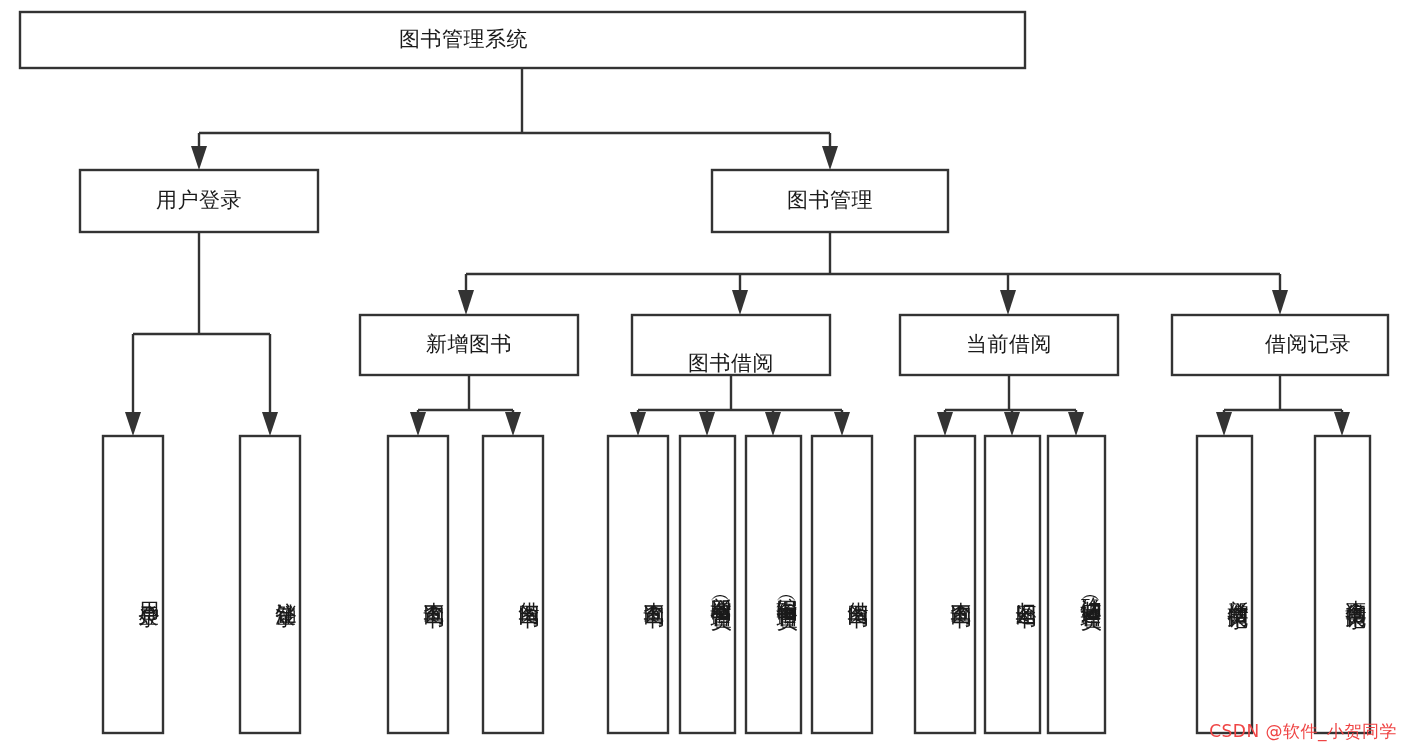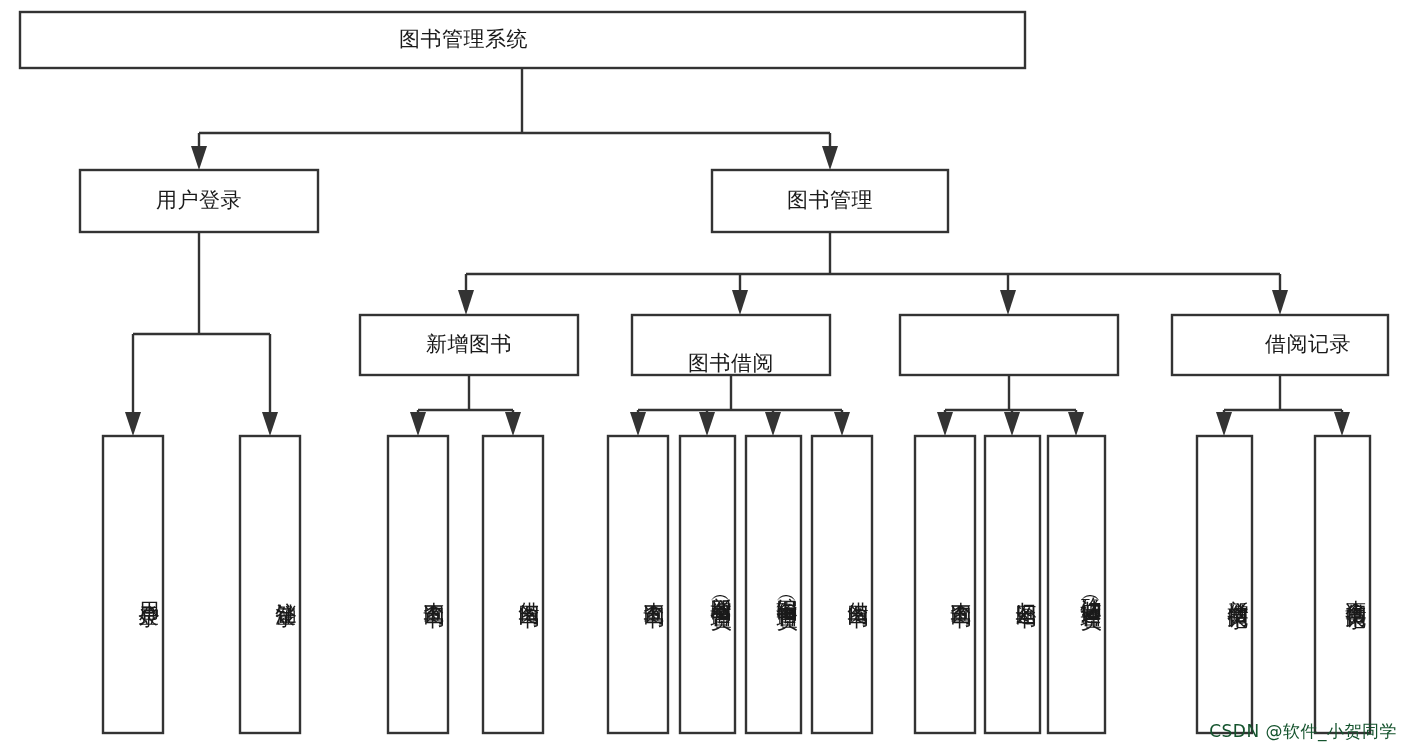--- a/index.html
+++ b/index.html
@@ -64,21 +64,21 @@
     letter-spacing: 2px;
     padding-top: 8px;
     align-items: flex-start;
     justify-content: center;
   }
   .watermark {
     position: absolute;
     right: 8px;
     bottom: 4px;
     font-size: 17px;
-    color: #14532d;
+    color: #ef4444;
     white-space: nowrap;
     letter-spacing: 0.5px;
   }
 </style>
 </head>
 <body>
 
 <div id="diagram-root">
 
   <svg class="flow" viewBox="0 0 1405 747">
@@ -189,20 +189,21 @@
     <rect class="node-rect" x="1315" y="436" width="55" height="297"></rect>
   </svg>
 
   <div class="node-label horizontal" style="left:20px; top:12px; width:887px; height:56px;">图书管理系统</div>
 
   <div class="node-label horizontal" style="left:80px; top:170px; width:238px; height:62px;">用户登录</div>
   <div class="node-label horizontal" style="left:712px; top:170px; width:236px; height:62px;">图书管理</div>
 
   <div class="node-label horizontal" style="left:360px; top:315px; width:218px; height:60px;">新增图书</div>
   <div class="node-label horizontal" style="left:632px; top:334px; width:198px; height:60px;text-align:center;">图书借阅</div>
+  <div class="node-label horizontal" style="left:900px; top:315px; width:218px; height:60px;">当前借阅</div>
   <div class="node-label horizontal" style="left:1200px; top:315px; width:216px; height:60px;text-align:right;">借阅记录</div>
 
   <div class="node-label vertical" style="left:103px; top:436px; width:60px; height:297px;">用户登录</div>
   <div class="node-label vertical" style="left:240px; top:436px; width:60px; height:297px;">注销登录</div>
   <div class="node-label vertical" style="left:388px; top:436px; width:60px; height:297px;">查询图书</div>
   <div class="node-label vertical" style="left:483px; top:436px; width:60px; height:297px;">借阅图书</div>
   <div class="node-label vertical" style="left:608px; top:436px; width:60px; height:297px;">查询图书</div>
   <div class="node-label vertical" style="left:680px; top:436px; width:55px; height:297px;">新增图书（管理员）</div>
   <div class="node-label vertical" style="left:746px; top:436px; width:55px; height:297px;">编辑图书（管理员）</div>
   <div class="node-label vertical" style="left:812px; top:436px; width:60px; height:297px;">借阅图书</div>

